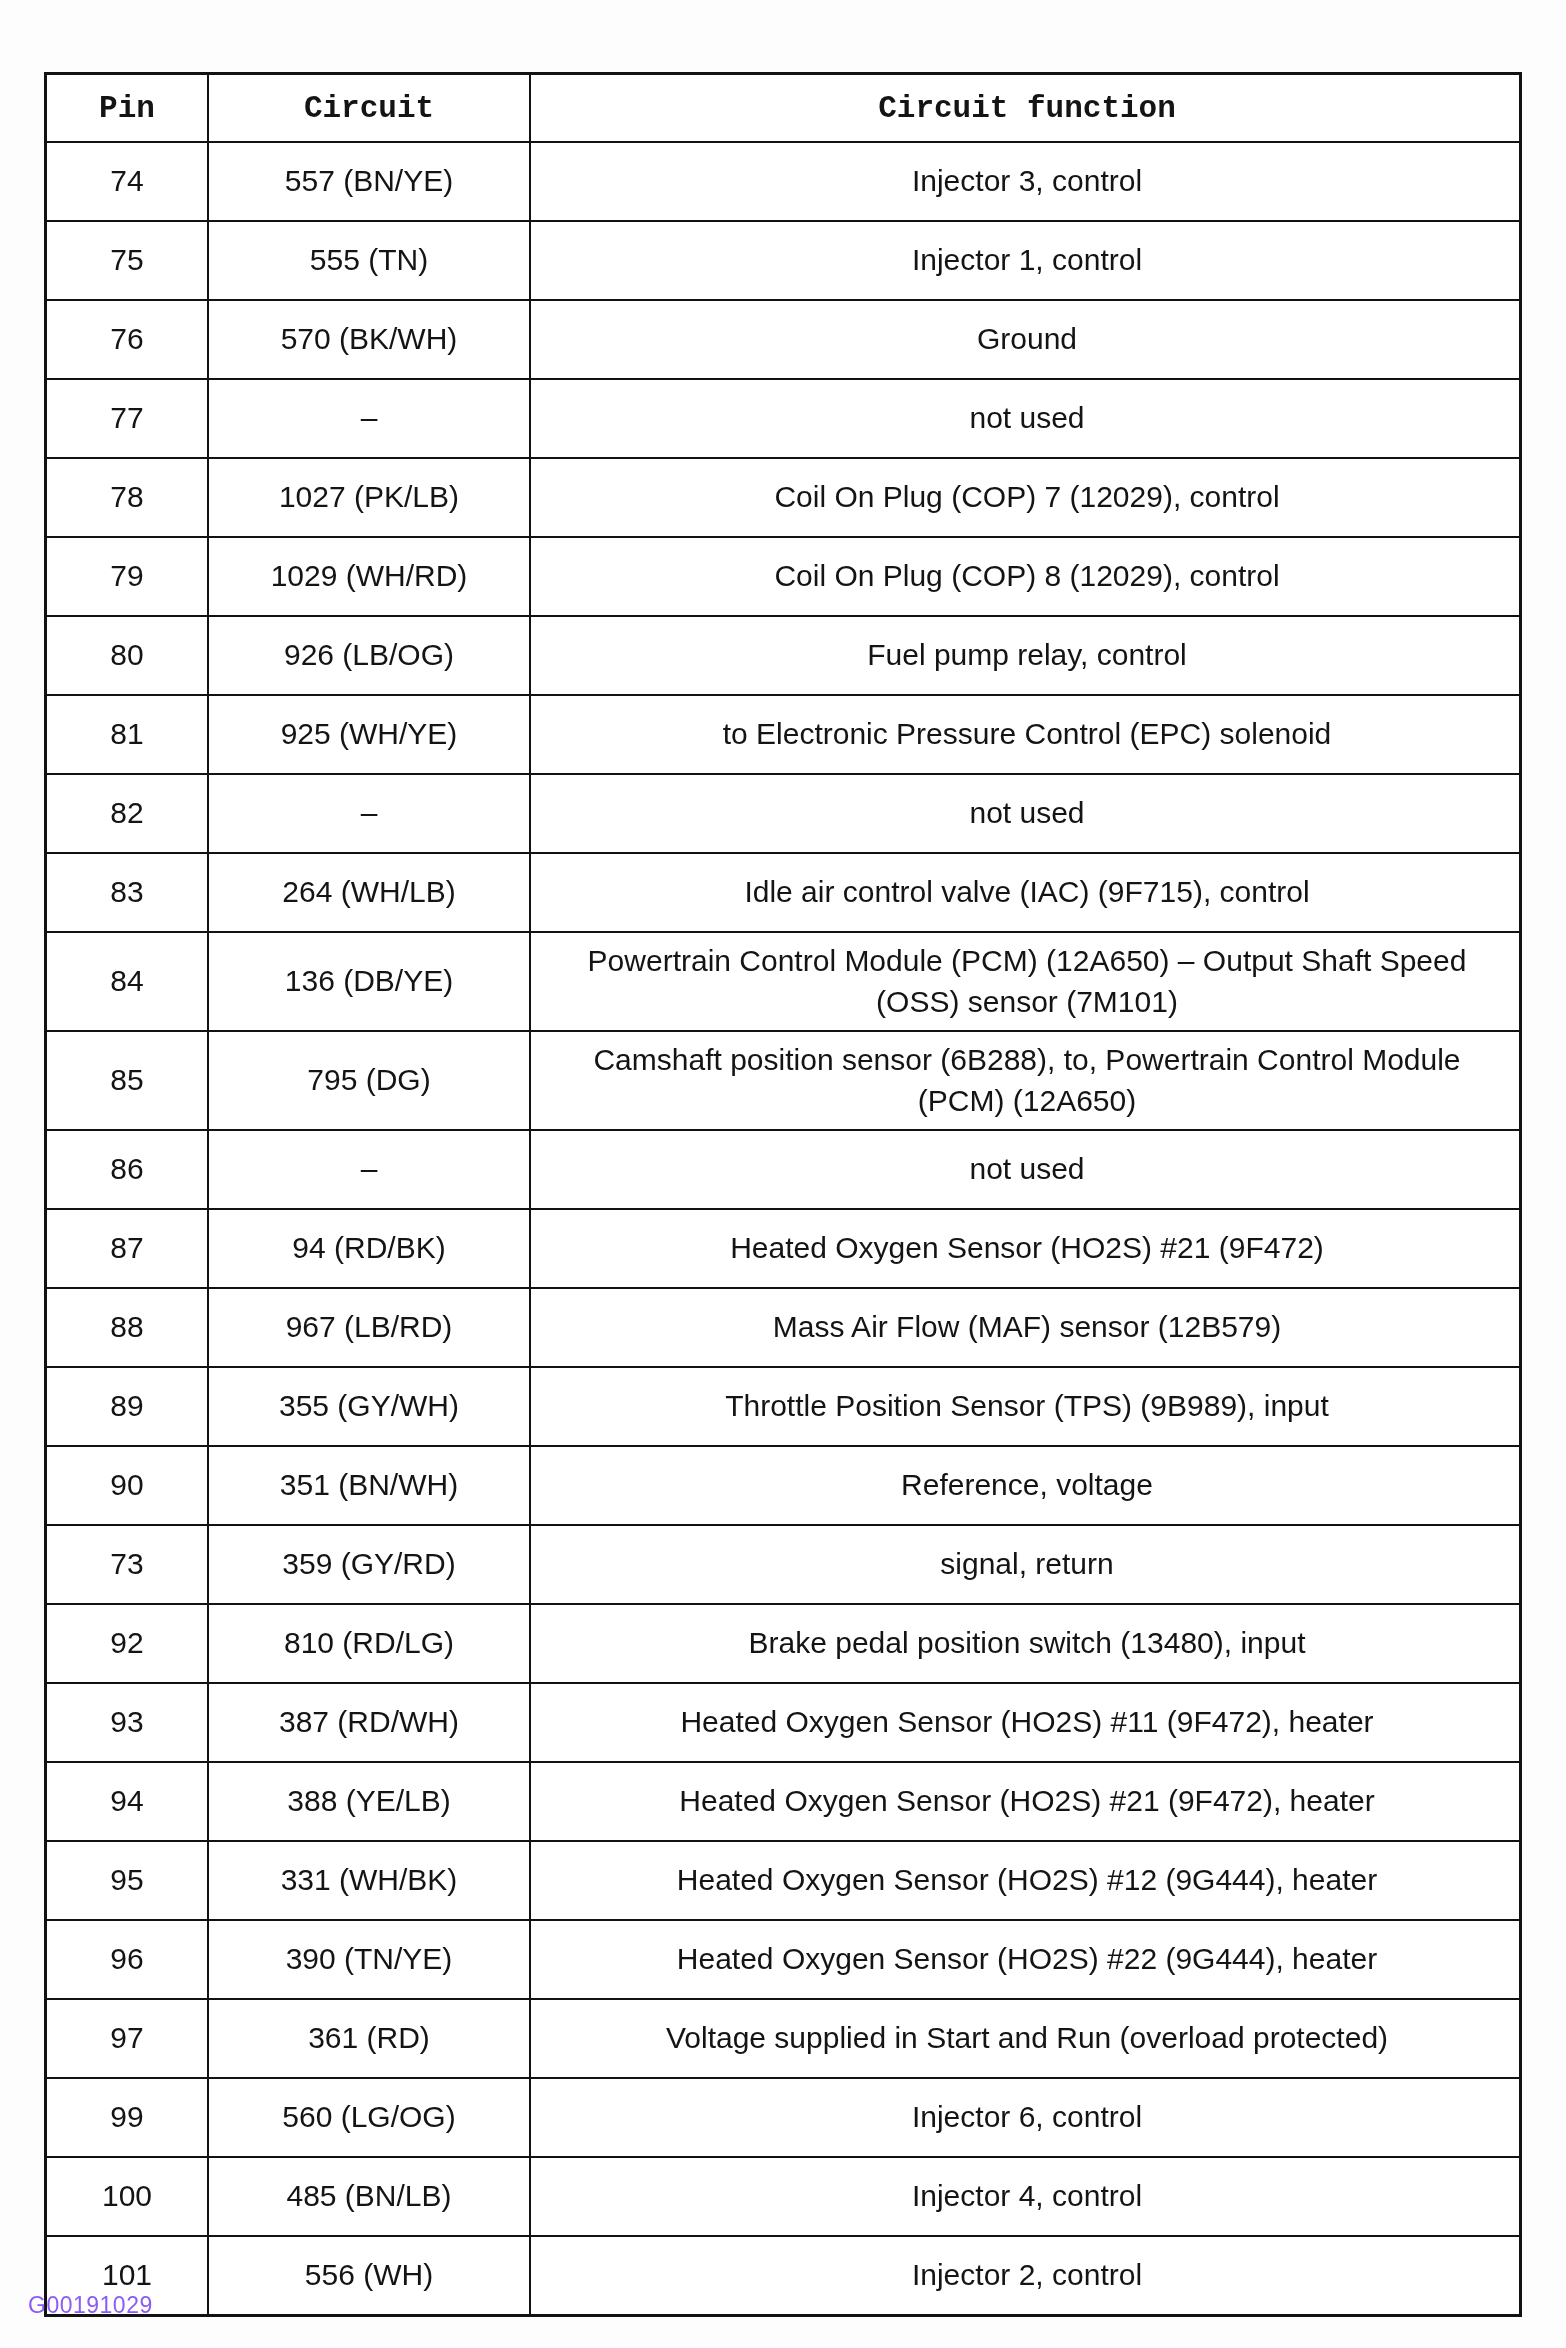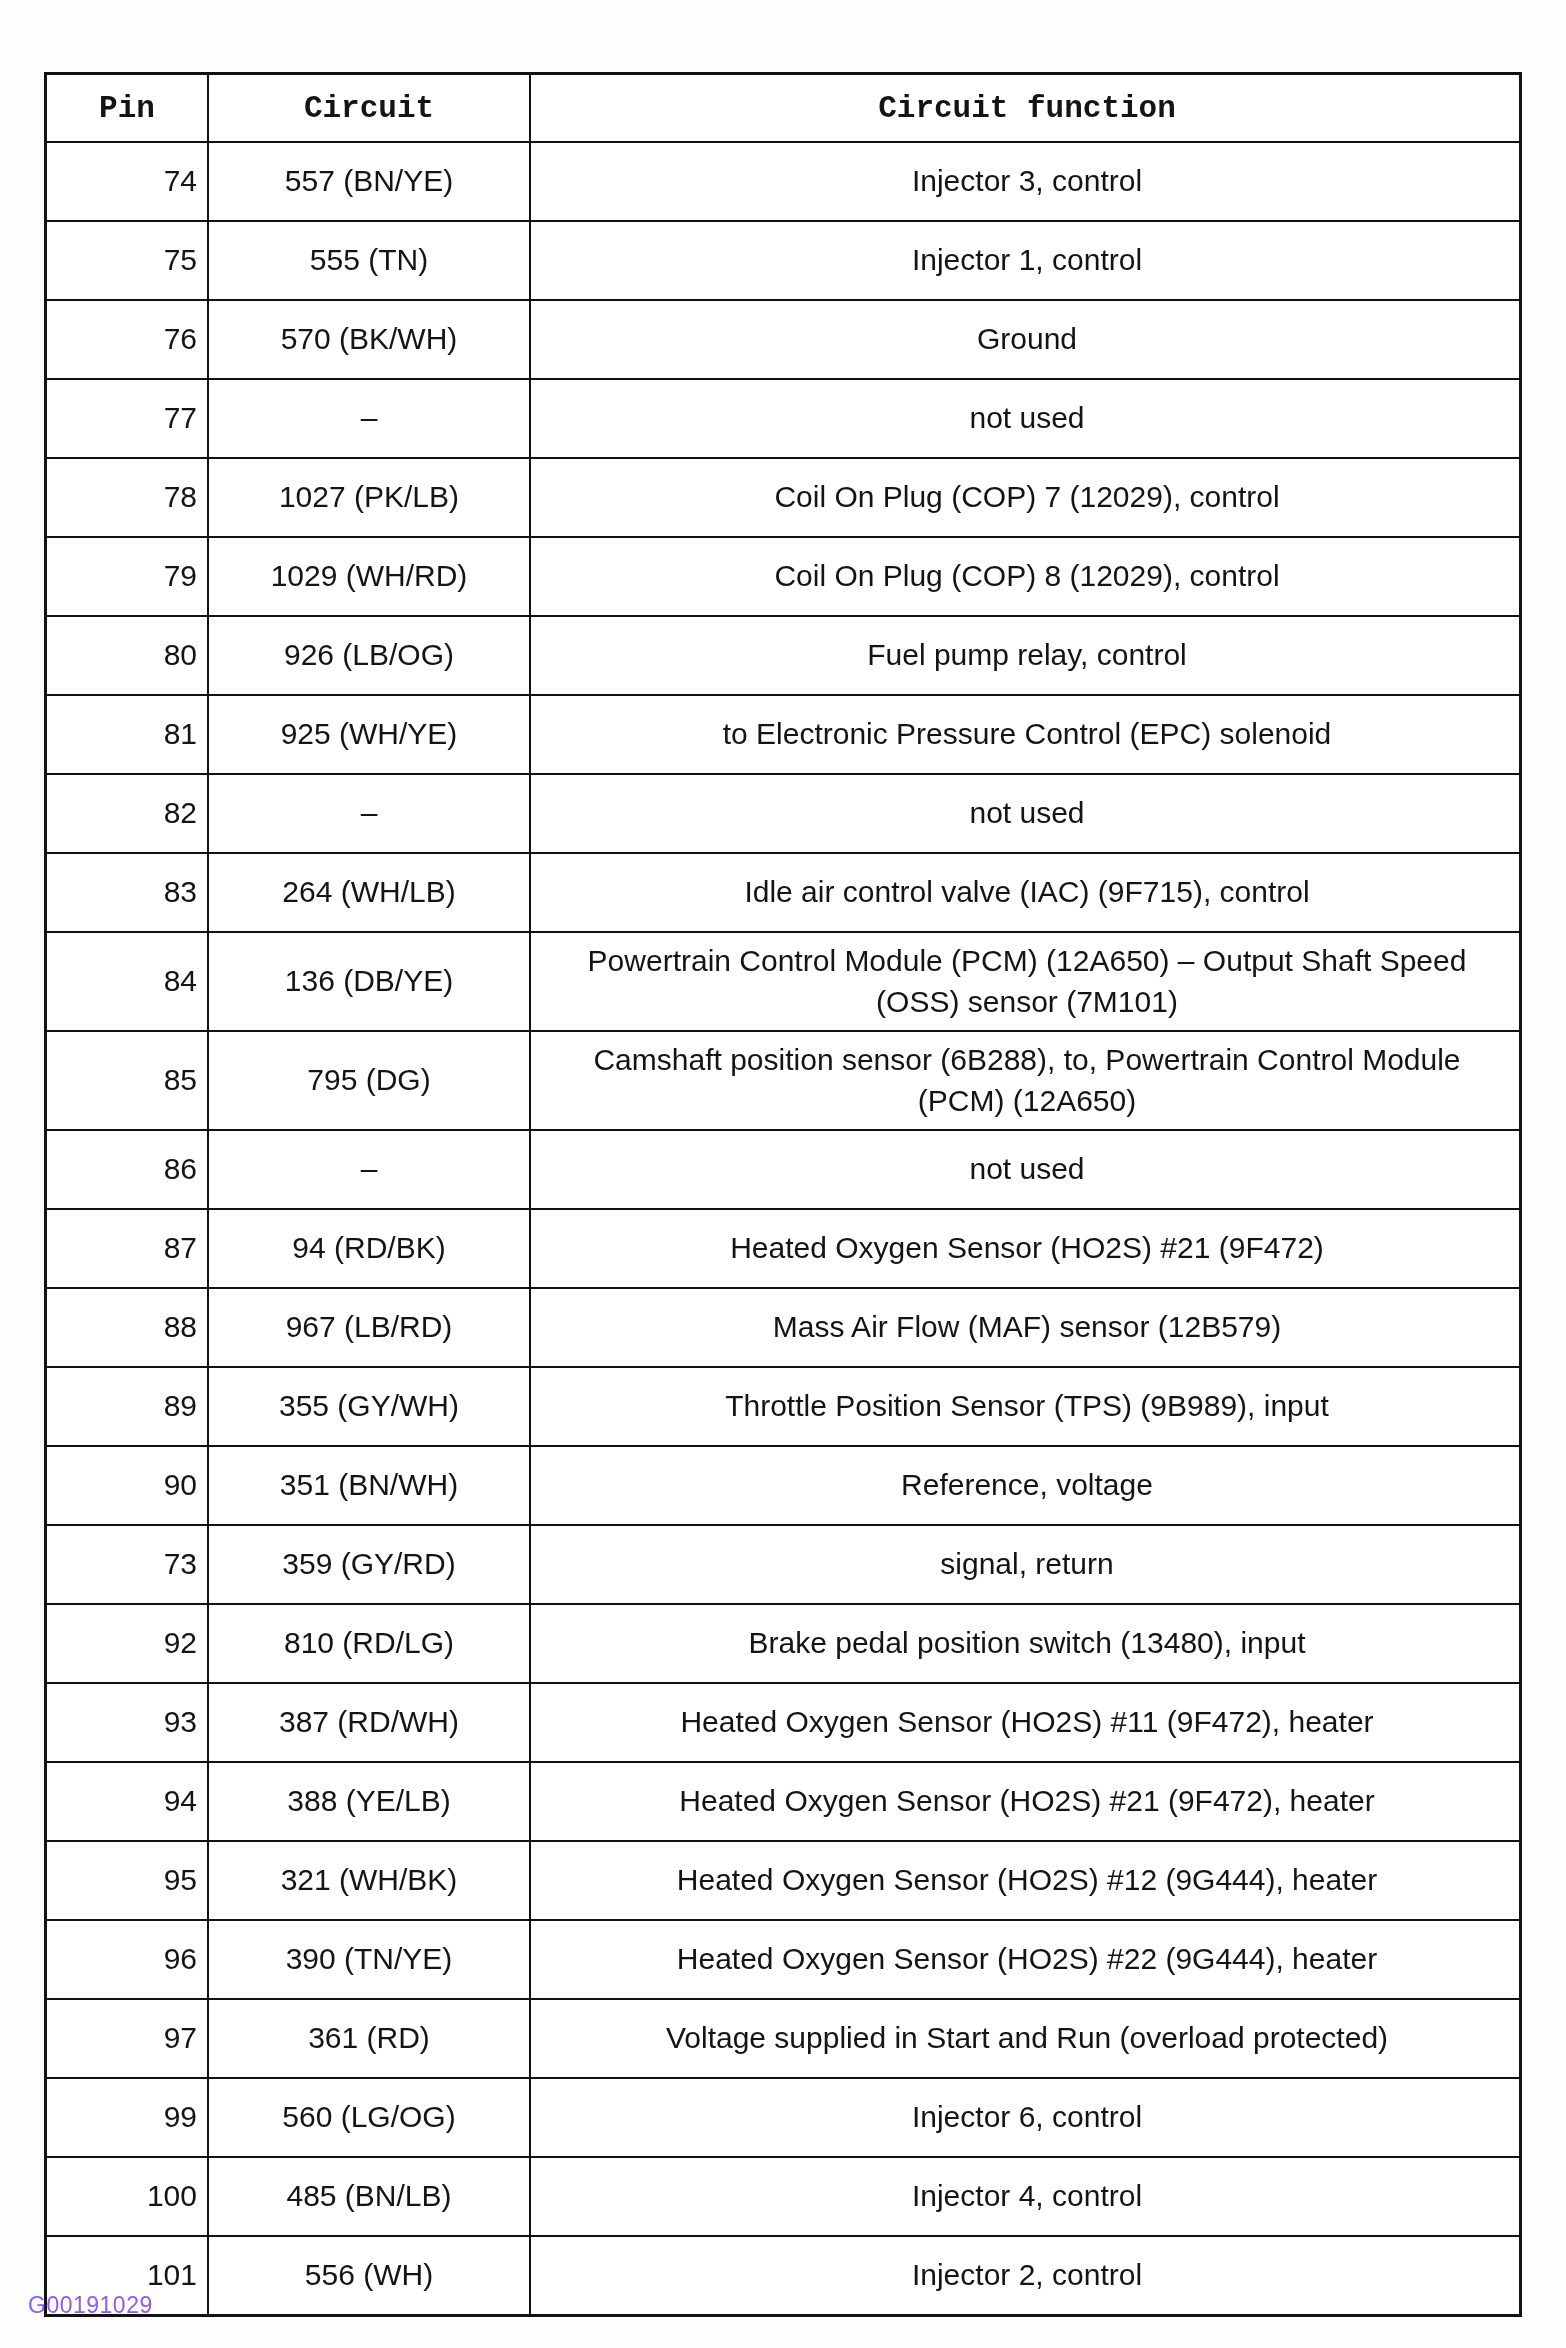--- a/index.html
+++ b/index.html
@@ -37,21 +37,21 @@
   }
   table.pin-table td {
     font-size: 30px;
     height: 61px;
     padding: 8px 10px;
     vertical-align: middle;
     line-height: 1.35;
   }
   .col-pin {
     width: 140px;
-    text-align: right;
+    text-align: center;
   }
   .col-circuit {
     width: 300px;
     text-align: center;
   }
   .col-function {
     text-align: center;
     padding-left: 24px !important;
     padding-right: 20px !important;
   }
@@ -177,21 +177,21 @@
         <td class="col-circuit">387 (RD/WH)</td>
         <td class="col-function">Heated Oxygen Sensor (HO2S) #11 (9F472), heater</td>
       </tr>
       <tr>
         <td class="col-pin">94</td>
         <td class="col-circuit">388 (YE/LB)</td>
         <td class="col-function">Heated Oxygen Sensor (HO2S) #21 (9F472), heater</td>
       </tr>
       <tr>
         <td class="col-pin">95</td>
-        <td class="col-circuit">321 (WH/BK)</td>
+        <td class="col-circuit">331 (WH/BK)</td>
         <td class="col-function">Heated Oxygen Sensor (HO2S) #12 (9G444), heater</td>
       </tr>
       <tr>
         <td class="col-pin">96</td>
         <td class="col-circuit">390 (TN/YE)</td>
         <td class="col-function">Heated Oxygen Sensor (HO2S) #22 (9G444), heater</td>
       </tr>
       <tr>
         <td class="col-pin">97</td>
         <td class="col-circuit">361 (RD)</td>

